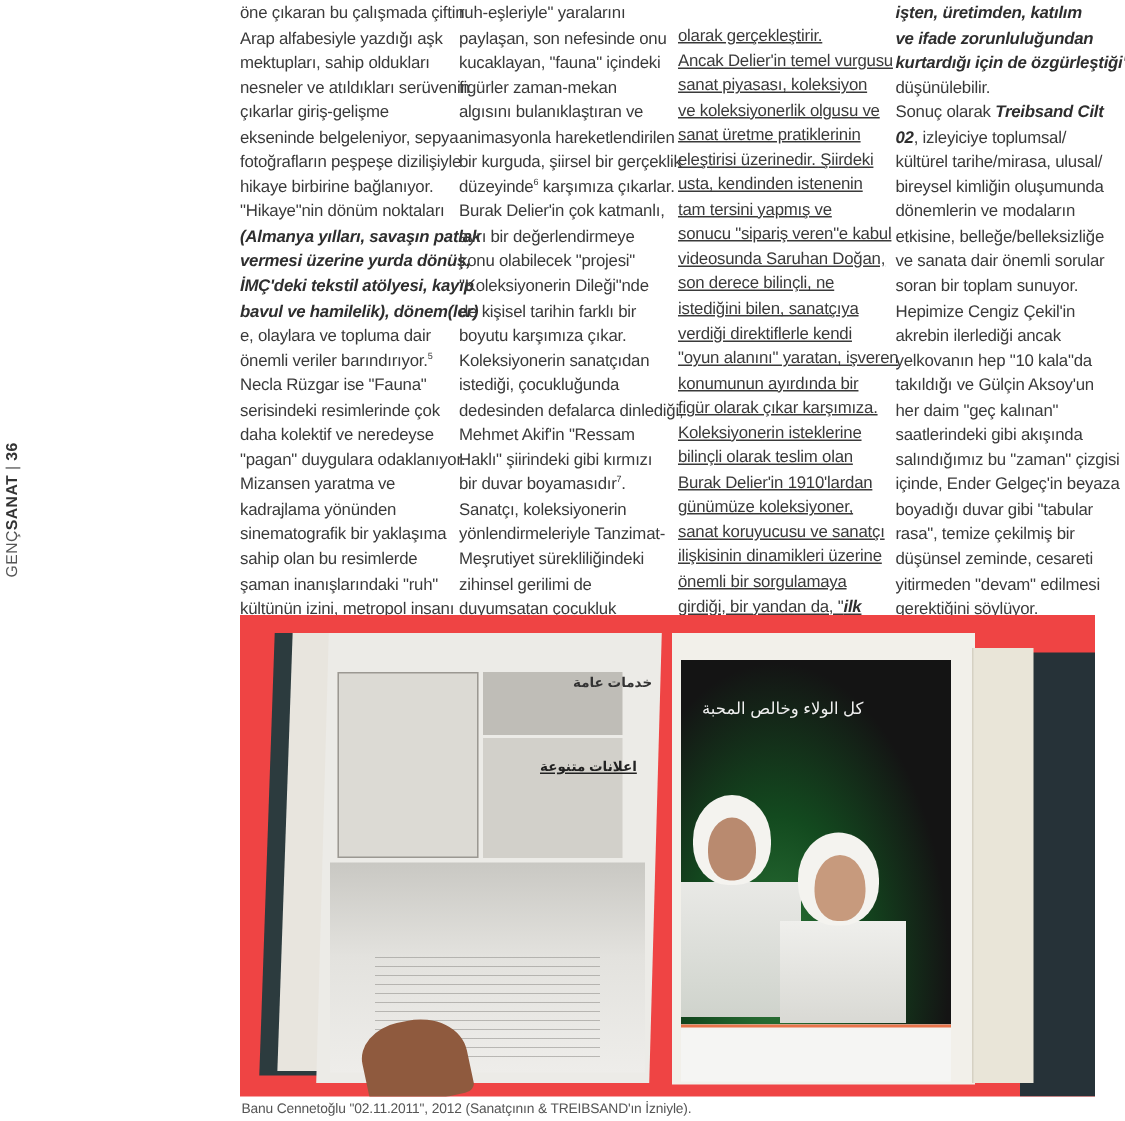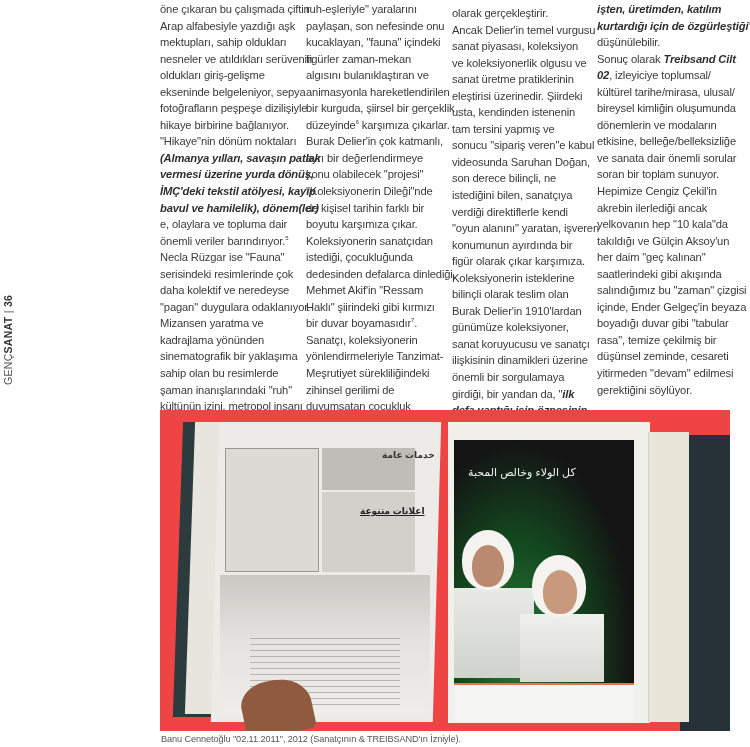--- a/index.html
+++ b/index.html
@@ -5,21 +5,21 @@
   html, body { margin:0; padding:0; background:#ffffff; }
   body { width:750px; height:747px; position:relative; overflow:hidden;
          font-family:"Liberation Sans", "DejaVu Sans", sans-serif; color:#3a3a3a; }
   .col { position:absolute; top:0; width:142px; font-size:11.2px; line-height:16.55px;
          letter-spacing:-0.15px; white-space:nowrap; }
   .col .ln { display:block; height:16.55px; }
   .col i { font-style:italic; font-weight:bold; color:#2e2e2e; }
   .col sup { font-size:6px; vertical-align:top; line-height:10px; }
   #c1 { left:160px; top:1px; }
   #c2 { left:306px; top:1px; }
-  #c3 { left:452px; top:5px; }
+  #c3 { left:452px; top:16px;text-decoration:underline; }
   #c4 { left:597px; top:1px; }
 
   .folio { position:absolute; left:2px; top:385px; transform-origin:0 0; transform:rotate(-90deg);
            font-size:10.5px; letter-spacing:0.3px; color:#555; white-space:nowrap; }
   .folio b { color:#333; }
 
   .photo { position:absolute; left:160px; top:410px; width:570px; height:321px;
            background:#ef4444; overflow:hidden; }
   .caption { position:absolute; left:161px; top:734px; font-size:9.2px; color:#555;
              white-space:nowrap; letter-spacing:-0.1px; }
@@ -60,21 +60,21 @@
 
 <div class="folio">
   <span>GENÇ</span><b>SANAT</b><span> | </span><b>36</b>
 </div>
 
 <div class="col" id="c1">
   <span class="ln">öne çıkaran bu çalışmada çiftin</span>
   <span class="ln">Arap alfabesiyle yazdığı aşk</span>
   <span class="ln">mektupları, sahip oldukları</span>
   <span class="ln">nesneler ve atıldıkları serüvenin</span>
-  <span class="ln">oldukları giriş-gelişme</span>
+  <span class="ln">çıkarlar giriş-gelişme</span>
   <span class="ln">ekseninde belgeleniyor, sepya</span>
   <span class="ln">fotoğrafların peşpeşe dizilişiyle</span>
   <span class="ln">hikaye birbirine bağlanıyor.</span>
   <span class="ln">"Hikaye"nin dönüm noktaları</span>
   <span class="ln"><i>(Almanya yılları, savaşın patlak</i></span>
   <span class="ln"><i>vermesi üzerine yurda dönüş,</i></span>
   <span class="ln"><i>İMÇ'deki tekstil atölyesi, kayıp</i></span>
   <span class="ln"><i>bavul ve hamilelik), dönem(ler)</i></span>
   <span class="ln">e, olaylara ve topluma dair</span>
   <span class="ln"><span>önemli veriler barındırıyor.</span><sup>5</sup></span>
@@ -146,20 +146,21 @@
   <span class="ln">sanat koruyucusu ve sanatçı</span>
   <span class="ln">ilişkisinin dinamikleri üzerine</span>
   <span class="ln">önemli bir sorgulamaya</span>
   <span class="ln"><span>girdiği, bir yandan da, "</span><i>ilk</i></span>
   <span class="ln"><i>defa yaptığı işin öznesinin</i></span>
   <span class="ln"><i>kendisi olmadığı, kendisini</i></span>
 </div>
 
 <div class="col" id="c4">
   <span class="ln"><i>işten, üretimden, katılım</i></span>
+  <span class="ln"><i>ve ifade zorunluluğundan</i></span>
   <span class="ln"><i>kurtardığı için de özgürleştiği"</i></span>
   <span class="ln">düşünülebilir.</span>
   <span class="ln"><span>Sonuç olarak </span><i>Treibsand Cilt</i></span>
   <span class="ln"><i>02</i><span>, izleyiciye toplumsal/</span></span>
   <span class="ln">kültürel tarihe/mirasa, ulusal/</span>
   <span class="ln">bireysel kimliğin oluşumunda</span>
   <span class="ln">dönemlerin ve modaların</span>
   <span class="ln">etkisine, belleğe/belleksizliğe</span>
   <span class="ln">ve sanata dair önemli sorular</span>
   <span class="ln">soran bir toplam sunuyor.</span>

